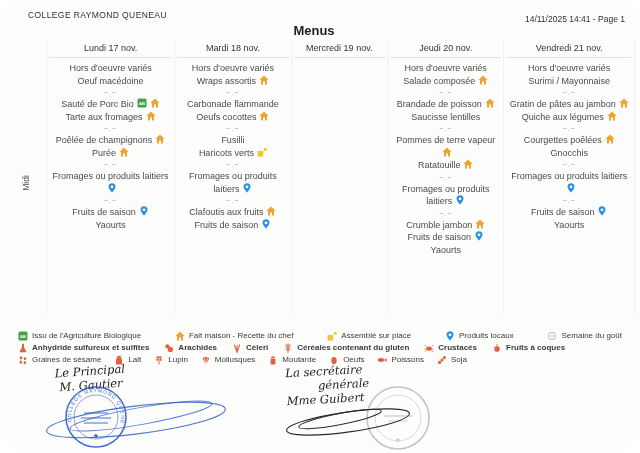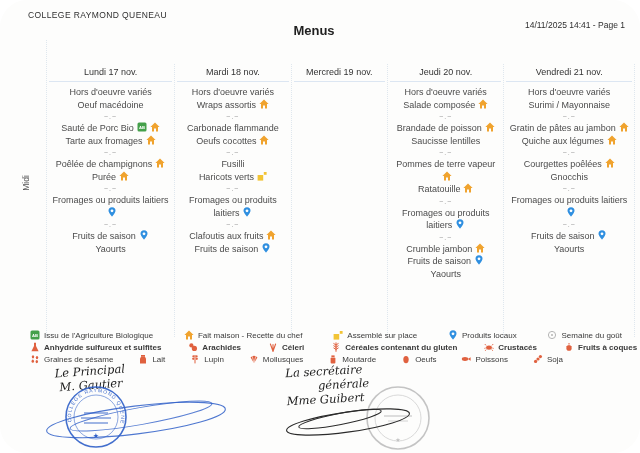--- a/index.html
+++ b/index.html
@@ -3,42 +3,42 @@
 <meta charset="utf-8">
 <style>
   * { box-sizing: border-box; margin: 0; padding: 0; }
   html,body { background:#ffffff; }
   .page {
     position: relative; width: 640px; height: 453px;
     background: #fdfdfc; overflow: hidden;
     font-family: "Liberation Sans", sans-serif; color:#3a3a3a;border-radius:27px;
   }
   .school { position:absolute; left:28px; top:10px; font-size:8.5px; letter-spacing:.4px; color:#2e2e2e; }
-  .printinfo { position:absolute; right:15px; top:20px; font-size:8.5px; color:#2e2e2e; }
+  .printinfo { position:absolute; right:15px; top:14px; font-size:8.5px; color:#2e2e2e; }
   .title { position:absolute; left:0; right:12px; top:23px; text-align:center; font-size:13px; font-weight:bold; color:#1f1f1f; }
   .midi { position:absolute; left:18px; top:178px; font-size:8.5px; color:#555; transform:rotate(-90deg); transform-origin:center; }
   .menu-table { position:absolute; left:46px; top:40px; width:589px; display:flex; align-items:stretch; border-left:1px dotted #dfe7ee; }
-  .day-column { border-right:1px dotted #dfe7ee; padding:0 2px;margin-top:24px; }
+  .day-column { border-right:1px dotted #dfe7ee; padding:0 2px; }
   .day-column:nth-child(1){ width:21.8%; }
   .day-column:nth-child(2){ width:19.8%; }
   .day-column:nth-child(3){ width:16.4%; }
   .day-column:nth-child(4){ width:19.8%; }
   .day-column:nth-child(5){ width:22.2%; }
   .day-header { font-size:9px; color:#333; text-align:center; padding:3px 0 4px 0; border-bottom:1px solid #dce6f2; }
   .day-body { min-height:255px; padding-top:4px; }
   .menu-item { font-size:9px; line-height:12.5px; color:#4b4b4b; text-align:center; padding:0 3px; }
   .group-sep { font-size:7px; line-height:11px; color:#9a9a9a; text-align:center; letter-spacing:1px; }
   .ic { display:inline-block; vertical-align:-1px; margin-left:3px; line-height:0; }
   .ic svg { display:inline-block; }
   .legend { position:absolute; left:18px; top:330px; width:612px; font-size:8px; color:#3a3a3a; }
   .legend-row { display:flex; flex-wrap:nowrap; align-items:center; line-height:12px; white-space:nowrap; }
   .legend-row.r1 { justify-content:space-between; padding-right:8px; }
   .legend-row.r2 { gap:15px;font-weight:bold; }
   .legend-row.r3 { gap:13px; }
-  .legend-item { display:inline-flex; align-items:flex-start;margin-left:12px; }
+  .legend-item { display:inline-flex; align-items:center; }
   .legend-item .ic { margin:0 4px 0 0; }
   .sig { position:absolute; font-family:"DejaVu Serif", serif; font-style:italic; font-size:11.5px; color:#1c1c1c; }
   .sig-left { left:55px; top:364px; transform:rotate(-4deg); }
   .sig-right { left:286px; top:364px; transform:rotate(-3deg); }
   .sig .l2 { padding-left:4px; }
   .sig-right .l2 { padding-left:32px; }
   .stamp-svg { position:absolute; }
   .stamp-left { left:38px; top:378px; }
   .stamp-right { left:278px; top:372px; }
 </style>

